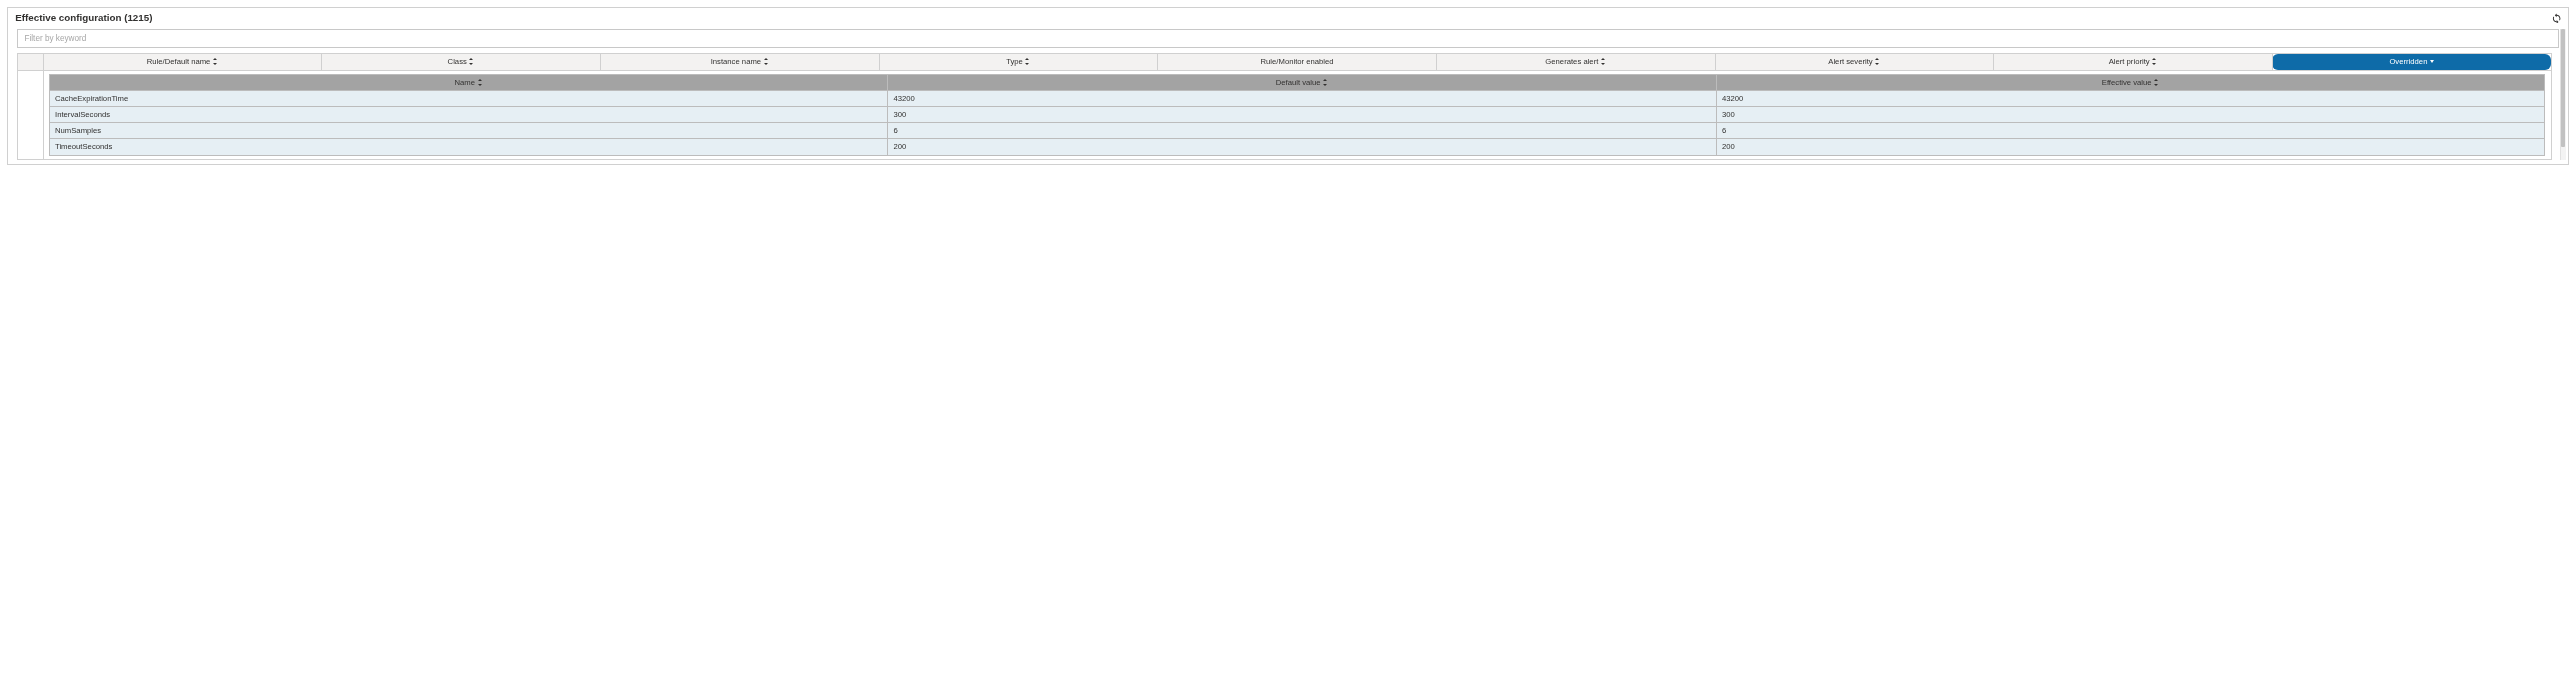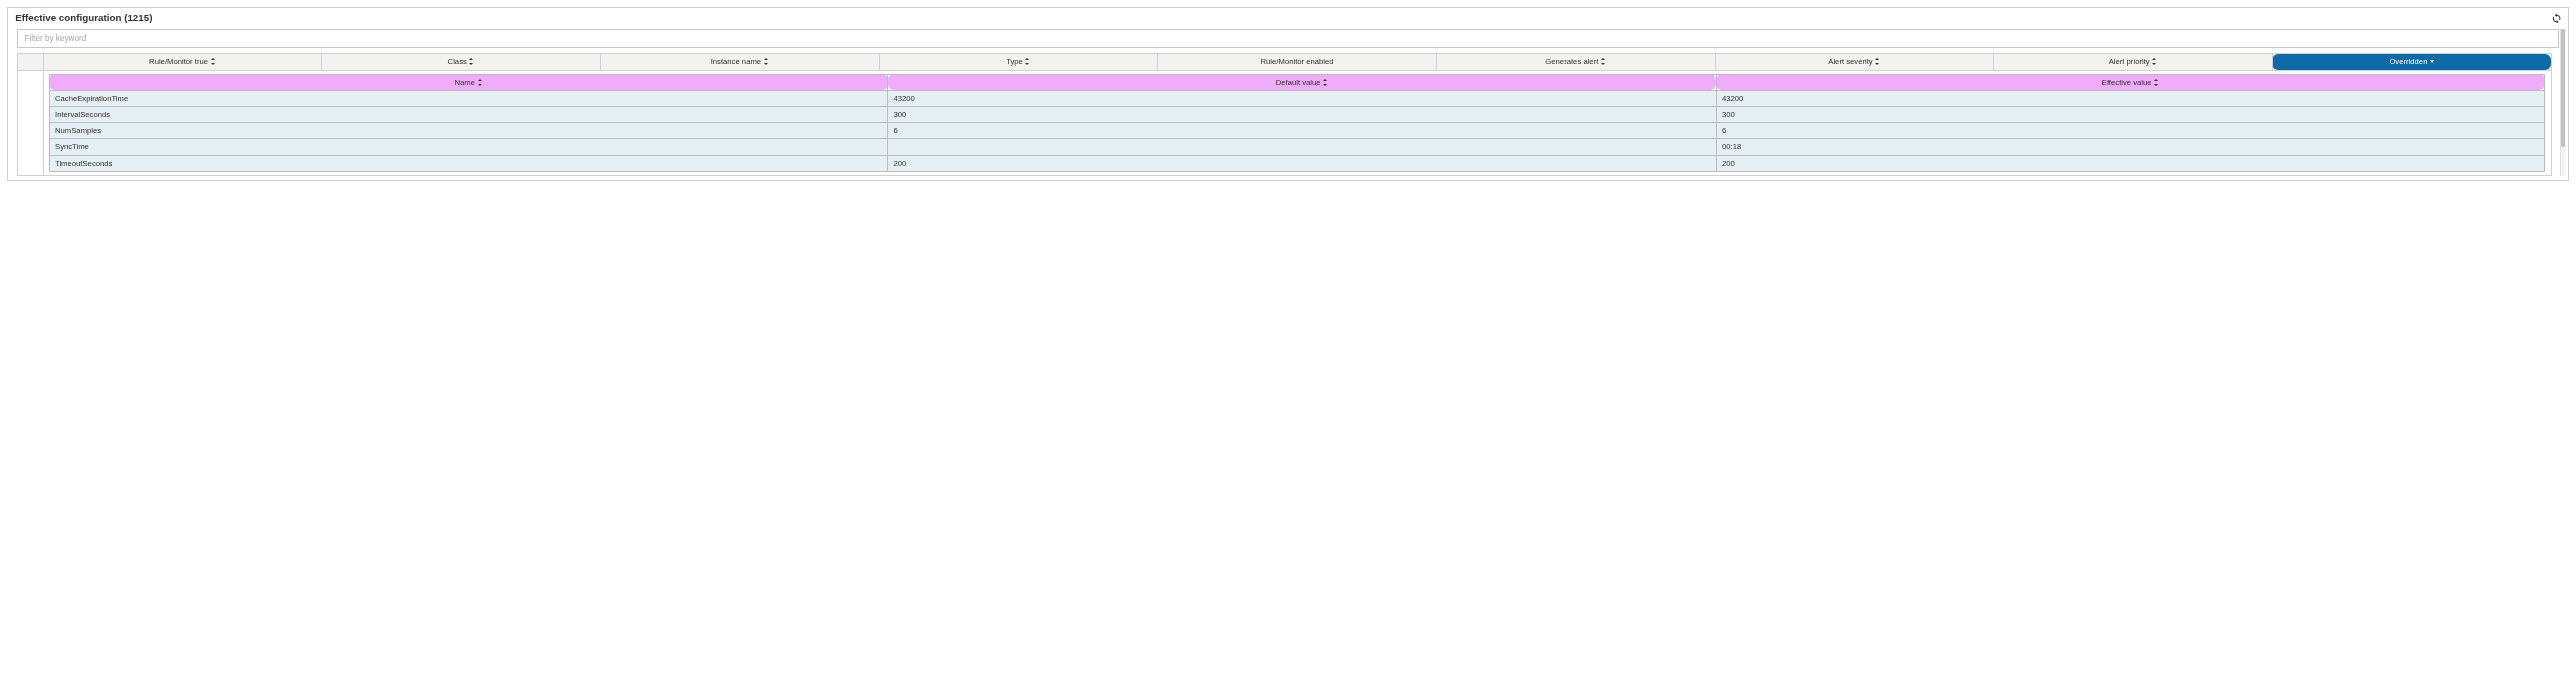--- a/index.html
+++ b/index.html
@@ -159,24 +159,23 @@
     table-layout: fixed;
   }
   table.nested th, table.nested td {
     border: 0.5px solid #bcbcbc;
     padding: 3.1px 5.2px;
     font-size: 7.7px;
     height: 15.5px;
     text-align: left;
   }
   table.nested th {
-    background: #f0abfc;
+    background: #a3a3a3;
     text-align: center;
     font-weight: 400;
-    border-radius: 6px;
   }
   table.nested td {
     background: #e6eff4;
   }
 </style>
 </head>
 <body>
 
 <div class="panel">
 
@@ -203,21 +202,21 @@
             <col style="width:11%">
           <col style="width:11%">
             <col style="width:11%">
             <col style="width:11%">
         </colgroup>
         <thead>
           <tr>
             <th></th>
             <th>
               <span class="hdr">
-                  <span>Rule/Monitor true</span>
+                  <span>Rule/Default name</span>
                   <span class="sort-icon"></span>
                 </span>
             </th>
             <th>
               <span class="hdr">
                   <span>Class</span>
                   <span class="sort-icon"></span>
                 </span>
             </th>
             <th>
@@ -307,25 +306,20 @@
                       <td>IntervalSeconds</td>
                       <td>300</td>
                       <td>300</td>
                     </tr>
                     <tr>
                       <td>NumSamples</td>
                       <td>6</td>
                       <td>6</td>
                     </tr>
                     <tr>
-                      <td>SyncTime</td>
-                      <td></td>
-                      <td>00:18</td>
-                    </tr>
-                    <tr>
                       <td>TimeoutSeconds</td>
                       <td>200</td>
                       <td>200</td>
                     </tr>
                   </tbody>
               </table>
             </td>
           </tr>
 
         </tbody>

